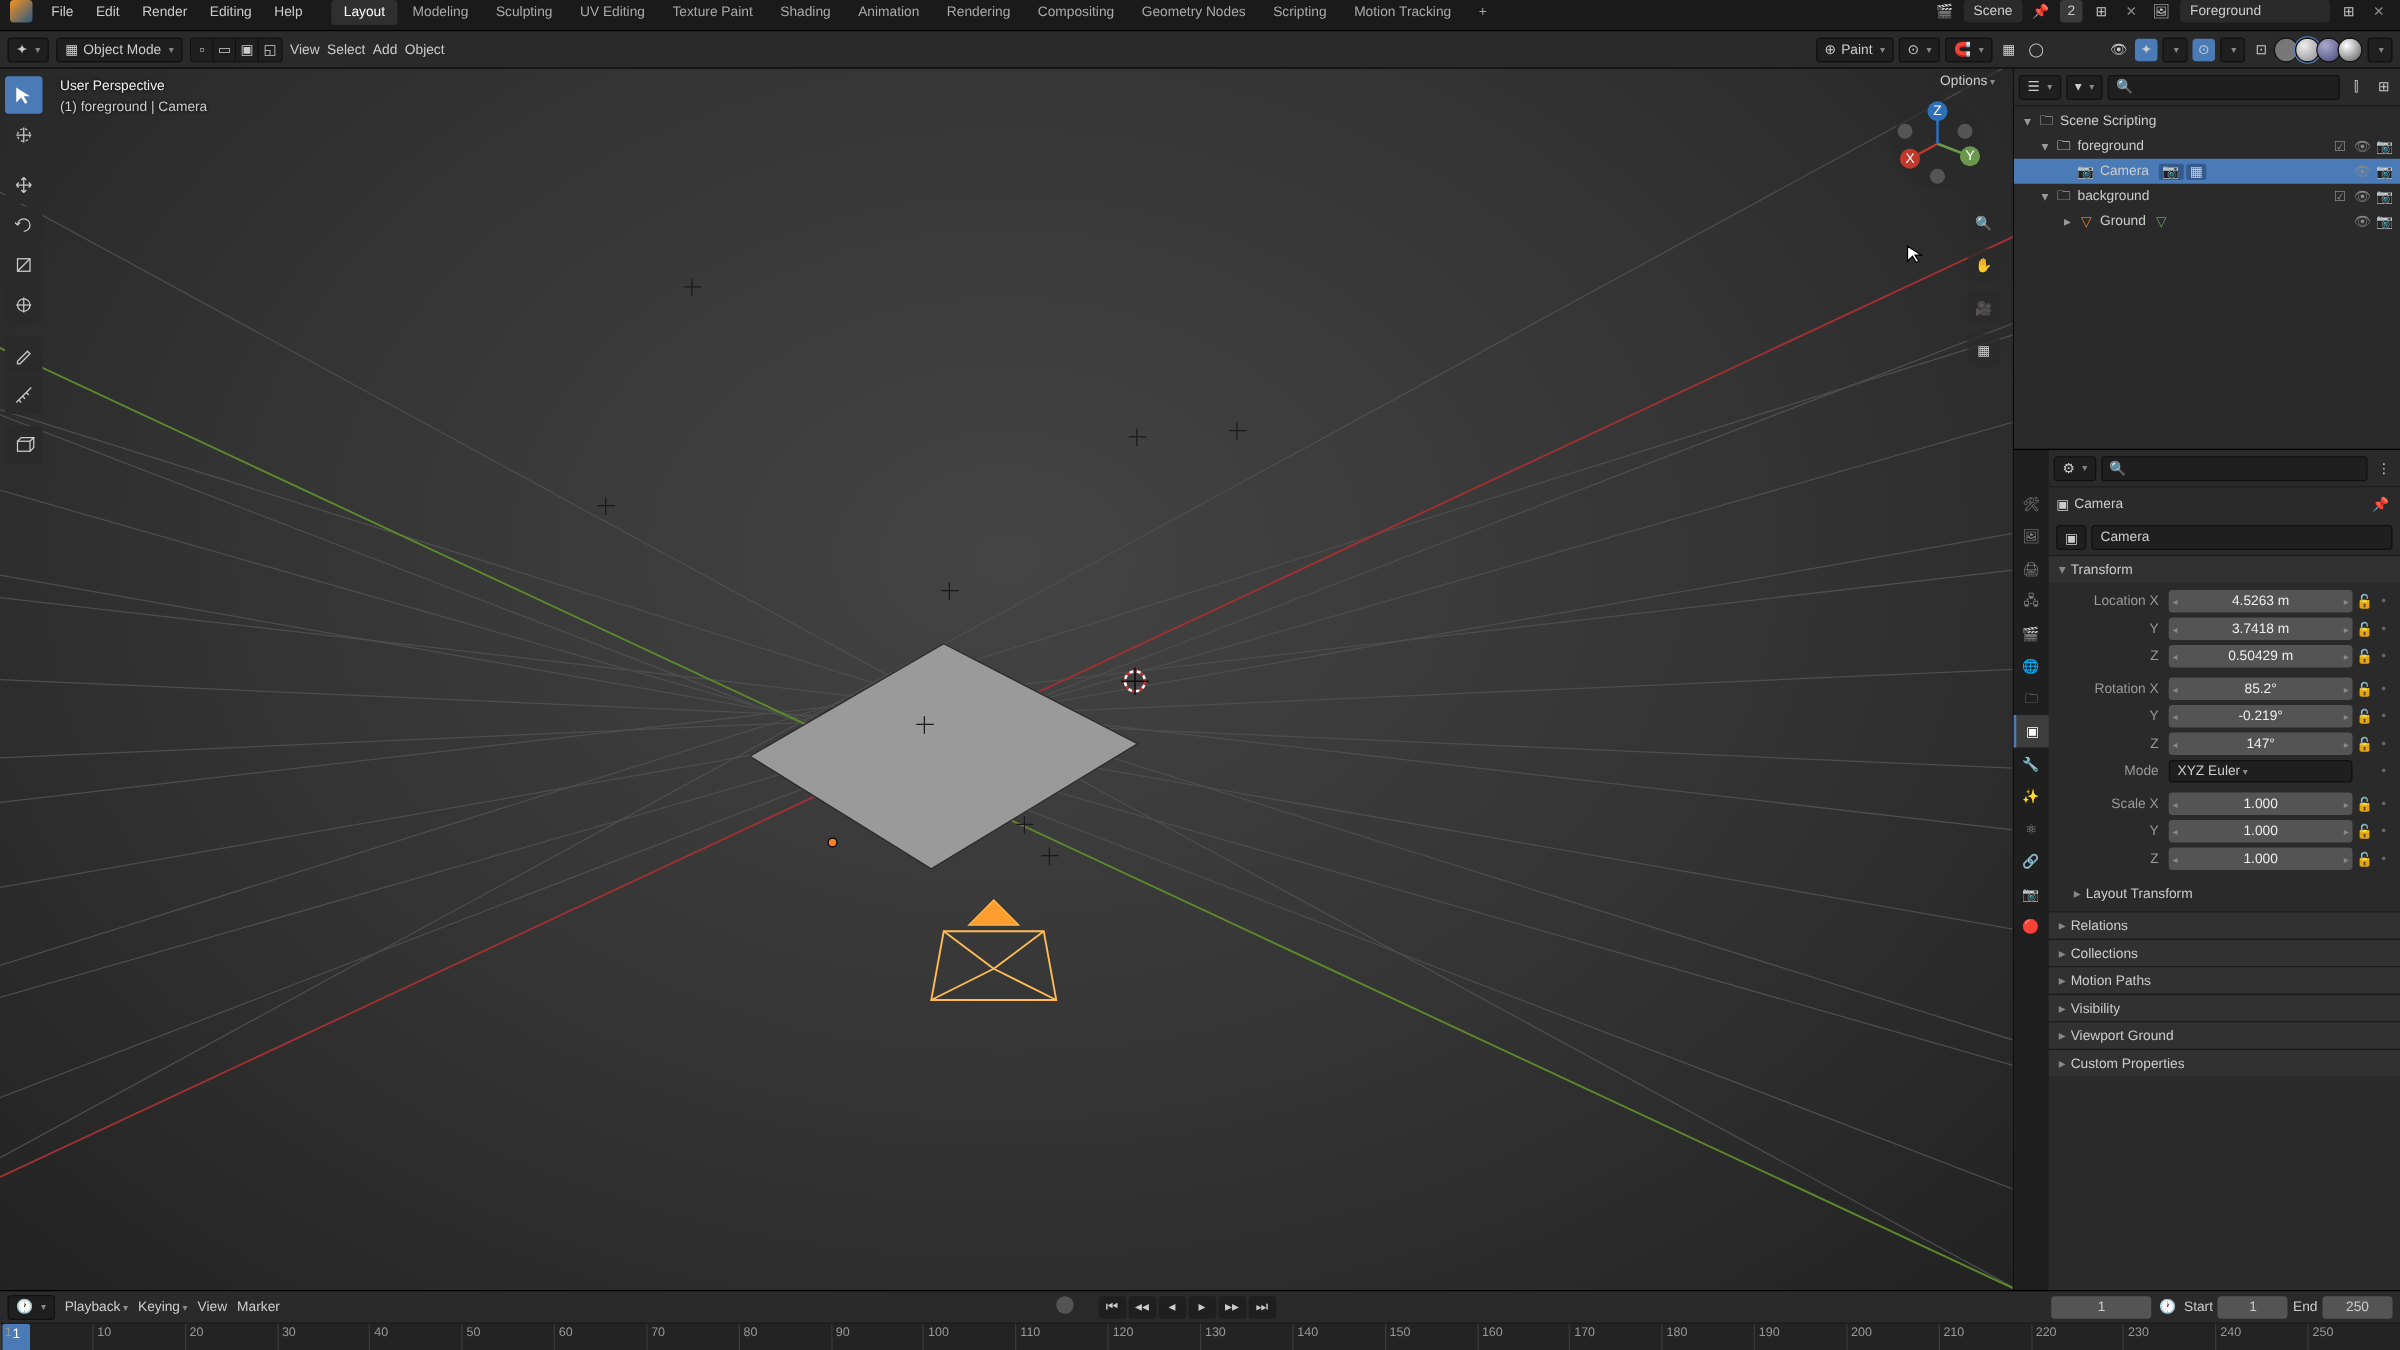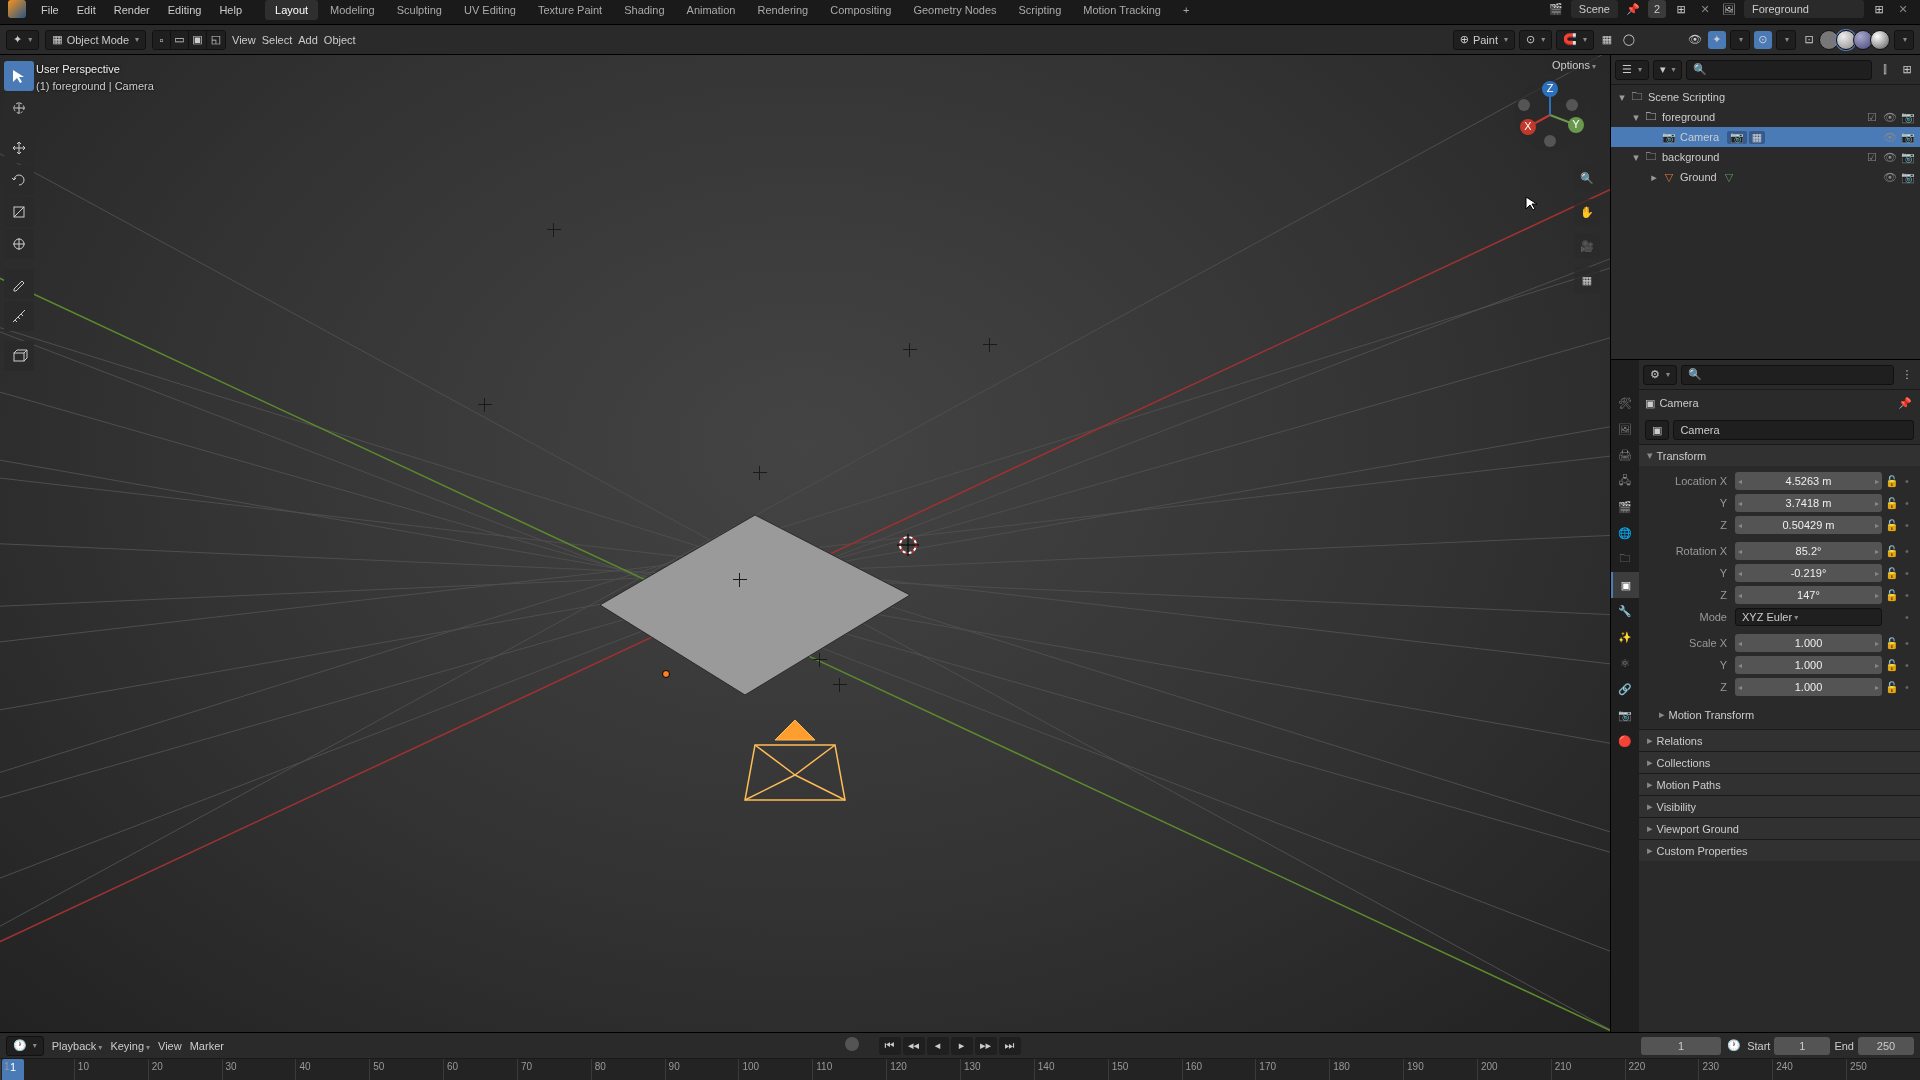--- a/index.html
+++ b/index.html
@@ -22,21 +22,21 @@
 .seg div{width:18px;height:18px;background:#1f1f1f;display:flex;align-items:center;justify-content:center;border-right:1px solid #111}
 .seg div:last-child{border-right:none}
 .sh-right{margin-left:auto;display:flex;align-items:center;gap:4px}
 .shading-balls{display:flex;gap:0}
 .ball{width:20px;height:20px;border-radius:50%;margin-left:-3px;border:1px solid #111}
 .ball.active{box-shadow:0 0 0 1px #5680c2}
 .main{display:flex;height:calc(100% - 25px - 78px)}
 .viewport-wrap{flex:1;position:relative;background:#393939;overflow:hidden}
 .viewport-wrap::before{content:"";position:absolute;inset:0;background:radial-gradient(ellipse at 50% 40%,#444 0%,#333 55%,#222 100%)}
 .grid-svg{position:absolute;inset:0;width:100%;height:100%}
-.overlay-info{position:absolute;top:6px;left:36px;line-height:1.5;color:#ddd;text-shadow:0 0 3px #000}
+.overlay-info{position:absolute;top:6px;left:48px;line-height:1.5;color:#ddd;text-shadow:0 0 3px #000}
 .overlay-info div:first-child{color:#f0f0f0}
 .toolbar-left{position:absolute;left:4px;top:6px;width:34px;display:flex;flex-direction:column;gap:2px}
 .tool{width:30px;height:30px;background:#2a2a2a;border-radius:3px;display:flex;align-items:center;justify-content:center;cursor:pointer}
 .tool.active{background:#4a7bb7}
 .gizmo{position:absolute;right:20px;top:20px;width:80px;height:80px}
 .nav-icons{position:absolute;right:10px;top:110px;display:flex;flex-direction:column;gap:8px}
 .nav-icons .iconbtn{width:26px;height:26px;background:#2a2a2abb;border-radius:4px}
 .options-btn{position:absolute;right:8px;top:2px;padding:2px 6px;background:#2a2a2a9a;border-radius:3px}
 .cursor3d{position:absolute;width:22px;height:22px;transform:translate(-50%,-50%)}
 .plane{position:absolute}
@@ -486,21 +486,21 @@
               </div>
             <div class="prop-row">
                 <span class="lbl">Z</span>
                 <div class="numfield">1.000</div>
                 <span class="lock">🔓</span>
                 <span class="dot">•</span>
               </div>
             <div style="height:6px"></div>
             <div class="panel-head" style="background:transparent;padding-left:12px">
                 <span class="tw">▸</span>
-                <span>Motion Transform</span>
+                <span>Layout Transform</span>
               </div>
           </div>
         </div>
         <div class="panel">
             <div class="panel-head">
               <span class="tw">▸</span>
               <span>Relations</span>
             </div>
           </div>
         <div class="panel">

